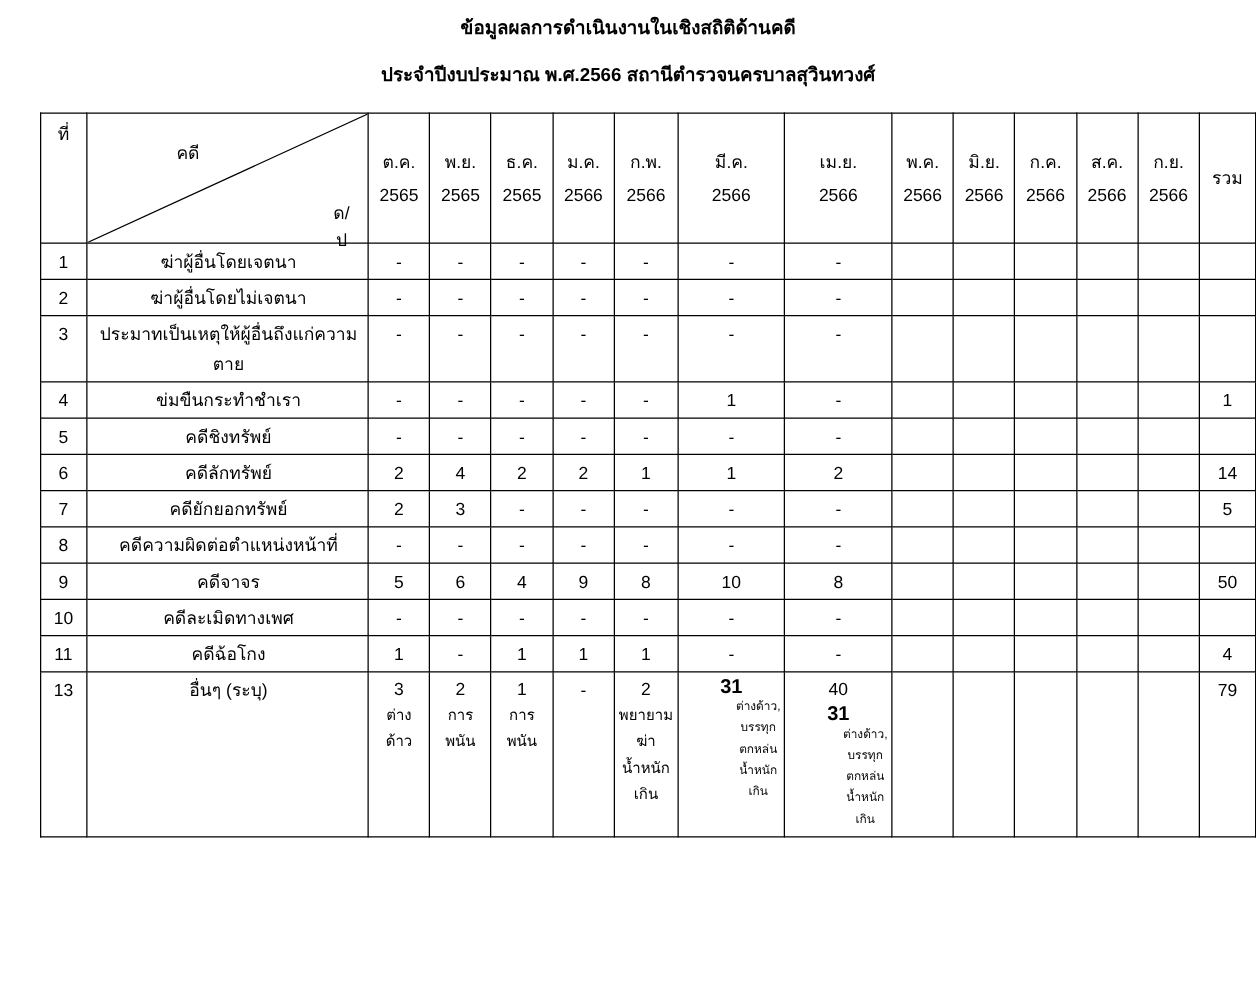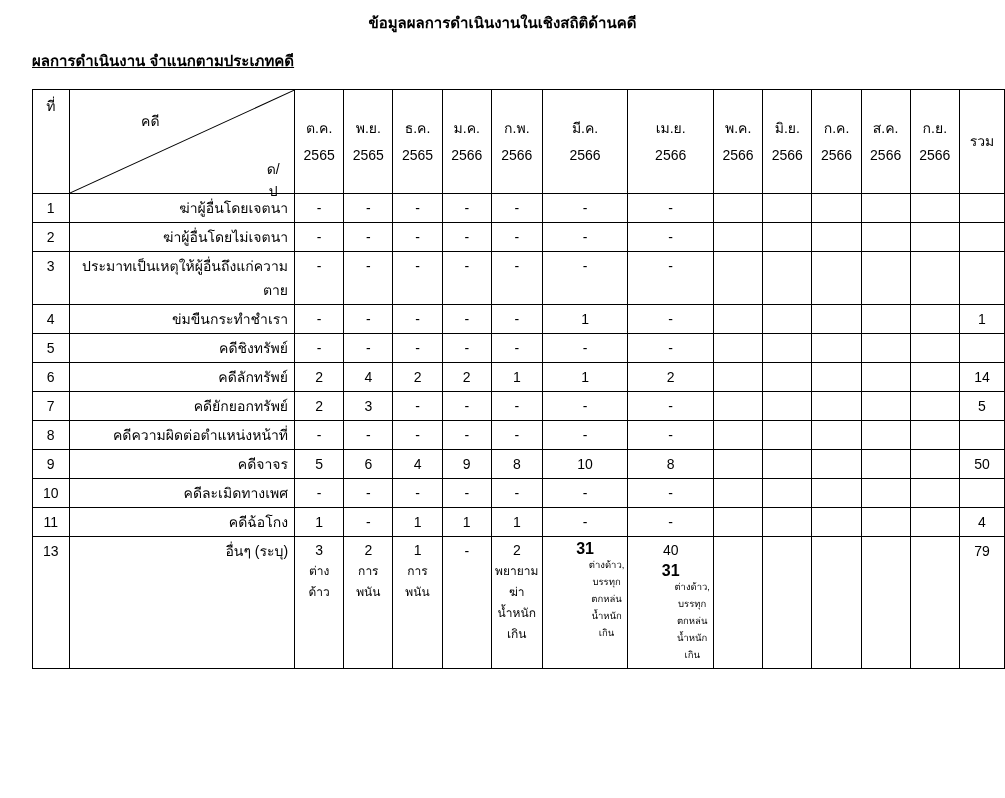--- a/index.html
+++ b/index.html
@@ -26,32 +26,32 @@
   .th-case { position:relative; }
   .th-case .diag { position:absolute; left:0; top:0; width:100%; height:100%; display:block; }
   .th-case .lbl-case { position:absolute; left:36%; top:30%; transform:translate(-50%,-50%); }
   .th-case .lbl-dp   { position:absolute; left:72%; top:87%; transform:translate(-50%,-50%);margin-left:42px; }
   th.month > div { line-height:27px; }
   th.month { text-align:center; vertical-align:middle; }
   tbody tr { height:29px; }
   tbody tr.tall-last { height:132px; }
   tbody td { line-height:24px; padding:2px 3px; text-align:center; }
   td.c-no { text-align:center; }
-  td.c-label { text-align:right; padding-left:8px; padding-right:6px; overflow-wrap:break-word; word-break:break-word; }
+  td.c-label { text-align:center; padding-left:8px; padding-right:6px; overflow-wrap:break-word; word-break:break-word; }
   .cl-n  { font-size:14px;  line-height:22px; }
   .cl-s1 { font-size:12px;  line-height:21px; }
   .cl-s2 { font-size:9.5px; line-height:17px;margin-left:43px; }
   .cl-s2b{ font-size:16px;  line-height:15px; padding-top:2px;font-weight:bold; }
 </style>
 </head>
 <body>
 
 <div class="page">
   <p class="title">ข้อมูลผลการดำเนินงานในเชิงสถิติด้านคดี</p>
-  <div class="heading">ผลการดำเนินงาน จำแนกตามประเภทคดี</div>
+  <p class="title">ประจำปีงบประมาณ พ.ศ.2566 สถานีตำรวจนครบาลสุวินทวงศ์</p>
 
   <table>
     <colgroup>
       <col style="width:38px">
         <col style="width:246px">
       <col style="width:51px">
         <col style="width:51px">
         <col style="width:51px">
       <col style="width:51px">
         <col style="width:51px">

